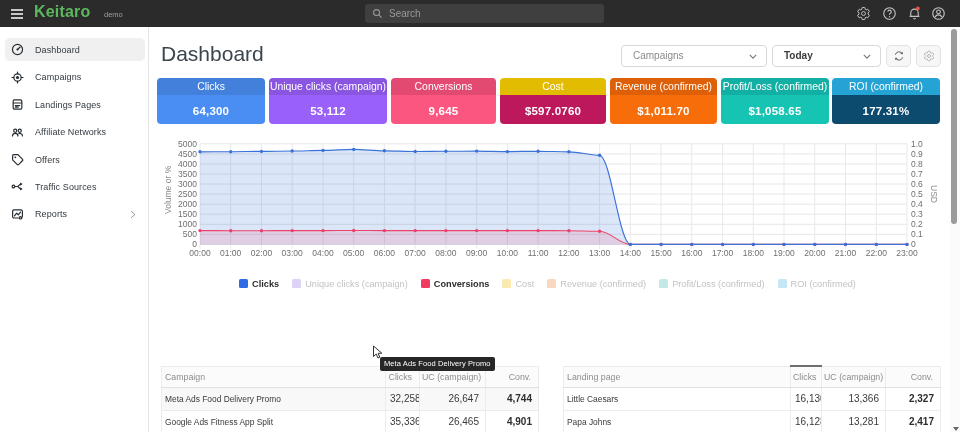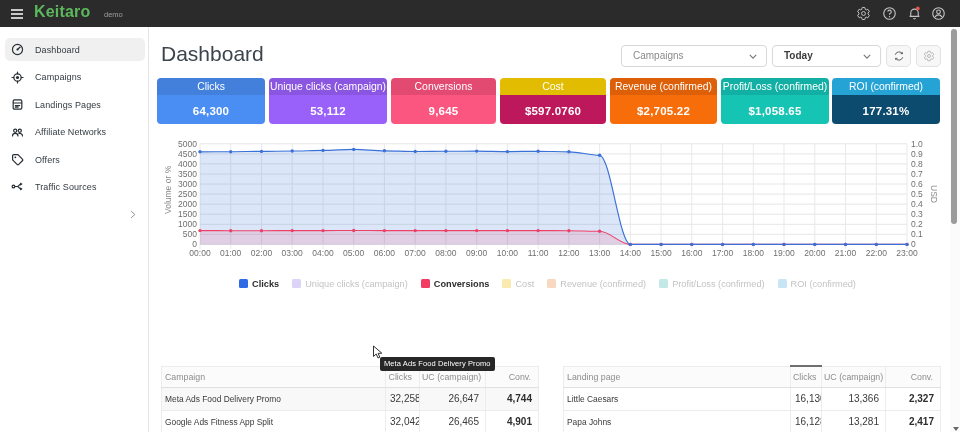--- a/index.html
+++ b/index.html
@@ -53,20 +53,27 @@
 </style></head><body>
 
 <div id="topbar">
  <div id="burger">
       <div style="top:9px"></div>
       <div style="top:13px"></div>
       <div style="top:17px"></div>
     </div>
  <div id="logo">Keitaro</div>
     <div id="demo">demo</div>
+ <div id="search">
+      <svg style="position:absolute;left:7px;top:4px;width:11px;height:11px" viewBox="0 0 24 24" fill="none" stroke="#9a9a9a" stroke-width="2.4">
+        <circle cx="10" cy="10" r="6.5"></circle>
+        <path d="M15 15 L21 21"></path>
+      </svg>
+      <span>Search</span>
+    </div>
  <svg class="tbi" style="left:855.5px" viewBox="0 0 24 24">
       <path d="M19.14 12.94c.04-.3.06-.61.06-.94 0-.32-.02-.64-.07-.94l2.03-1.58c.18-.14.23-.41.12-.61l-1.92-3.32c-.12-.22-.37-.29-.59-.22l-2.39.96c-.5-.38-1.03-.7-1.62-.94l-.36-2.54c-.04-.24-.24-.41-.48-.41h-3.84c-.24 0-.43.17-.47.41l-.36 2.54c-.59.24-1.13.57-1.62.94l-2.39-.96c-.22-.08-.47 0-.59.22L2.74 8.87c-.12.21-.08.47.12.61l2.03 1.58c-.05.3-.09.63-.09.94s.02.64.07.94l-2.03 1.58c-.18.14-.23.41-.12.61l1.92 3.32c.12.22.37.29.59.22l2.39-.96c.5.38 1.03.7 1.62.94l.36 2.54c.05.24.24.41.48.41h3.84c.24 0 .44-.17.47-.41l.36-2.54c.59-.24 1.13-.56 1.62-.94l2.39.96c.22.08.47 0 .59-.22l1.92-3.32c.12-.22.07-.47-.12-.61l-2.01-1.58z" fill="none" stroke="#c3c3c3" stroke-width="1.6"></path>
       <circle cx="12" cy="12" r="3.1" fill="none" stroke="#c3c3c3" stroke-width="1.6"></circle>
     </svg>
  <svg class="tbi" style="left:881.5px" viewBox="0 0 24 24" fill="none" stroke="#c3c3c3" stroke-width="1.8">
       <circle cx="12" cy="12" r="9.2"></circle>
       <path d="M9.3 9 a2.8 2.8 0 1 1 3.7 3 c-.8.35-1 .9-1 1.8"></path>
       <circle cx="12" cy="17" r="1.1" fill="#c3c3c3" stroke="none"></circle>
     </svg>
  <svg class="tbi" style="left:906.5px" viewBox="0 0 24 24" fill="none" stroke="#c3c3c3" stroke-width="1.8">
@@ -120,20 +127,30 @@
       <span>Offers</span>
     </div>
 <div class="mi" style="top:146.3px">
       <svg class="micon" viewBox="0 0 24 24">
         <circle cx="4.6" cy="12" r="2.5"></circle>
         <path d="M7.2 12 H11.5 M11.5 12 C15 12 14.5 7.8 18.5 7.6 M11.5 12 C15 12 14.5 16.2 18.5 16.4"></path>
         <path d="M16.8 4.8 L21.5 7.6 L16.8 10.4 Z" fill="#262d33" stroke="none"></path>
         <path d="M16.8 13.6 L21.5 16.4 L16.8 19.2 Z" fill="#262d33" stroke="none"></path>
       </svg>
       <span>Traffic Sources</span>
+    </div>
+<div class="mi" style="top:173.7px">
+      <svg class="micon" viewBox="0 0 24 24">
+        <rect x="3" y="3.5" width="18" height="15" rx="2.5"></rect>
+        <path d="M6.5 14.5 L10.5 9.5 L13.5 12.5 L17.5 7.5"></path>
+        <circle cx="17.5" cy="18" r="3.6" fill="#fff" stroke="none"></circle>
+        <circle cx="17.5" cy="18" r="2.3"></circle>
+        <circle cx="17.5" cy="18" r=".9" fill="#262d33" stroke="none"></circle>
+      </svg>
+      <span>Reports</span>
     </div>
     <svg class="mchev" viewBox="0 0 8 12" style="top:182.9px">
       <path d="M1.5 1.5 L6.5 6 L1.5 10.5" fill="none" stroke="#8f8f8f" stroke-width="1.3"></path>
     </svg>
 </div>
 
 <div id="title">Dashboard</div>
 <div class="selbox" style="left:621px;width:146px;color:#8a8a8a;">Campaigns<svg class="chev" style="left:127px" viewBox="0 0 10 6">
       <path d="M1 1 L5 5 L9 1" fill="none" stroke="#777" stroke-width="1.4"></path>
     </svg></div>
@@ -166,21 +183,21 @@
 <div class="card" style="left:391px;width:105px;">
 <div class="ch" style="background:#e24a72">Conversions</div>
 <div class="cb" style="background:#fa5680">9,645</div>
   </div>
 <div class="card" style="left:500px;width:106px;">
 <div class="ch" style="background:#e2bc00">Cost</div>
 <div class="cb" style="background:#be185d">$597.0760</div>
   </div>
 <div class="card" style="left:610px;width:107px;">
 <div class="ch" style="background:#dd5f08">Revenue (confirmed)</div>
-<div class="cb" style="background:#f76d0a">$2,705.22</div>
+<div class="cb" style="background:#f76d0a">$1,011.70</div>
   </div>
 <div class="card" style="left:721px;width:108px;">
 <div class="ch" style="background:#12b0a4">Profit/Loss (confirmed)</div>
 <div class="cb" style="background:#16c4b4">$1,058.65</div>
   </div>
 <div class="card" style="left:832px;width:108px;">
 <div class="ch" style="background:#26a3d5">ROI (confirmed)</div>
 <div class="cb" style="background:#0c4a6e">177.31%</div>
   </div>
 
@@ -384,21 +401,21 @@
       </thead>
 <tbody>
 <tr style="background:#f8f8f8">
           <td class="first">Meta Ads Food Delivery Promo</td>
           <td class="lnum">32,258</td>
           <td class="num">26,647</td>
           <td class="num cv">4,744</td>
         </tr>
 <tr>
           <td class="first">Google Ads Fitness App Split</td>
-          <td class="lnum">32,042</td>
+          <td class="lnum">35,336</td>
           <td class="num">26,465</td>
           <td class="num cv">4,901</td>
         </tr>
 </tbody>
 <tfoot>
         <tr>
           <td></td>
           <td class="lnum">64,300</td>
           <td class="num">53,112</td>
           <td class="num">9,645</td>

